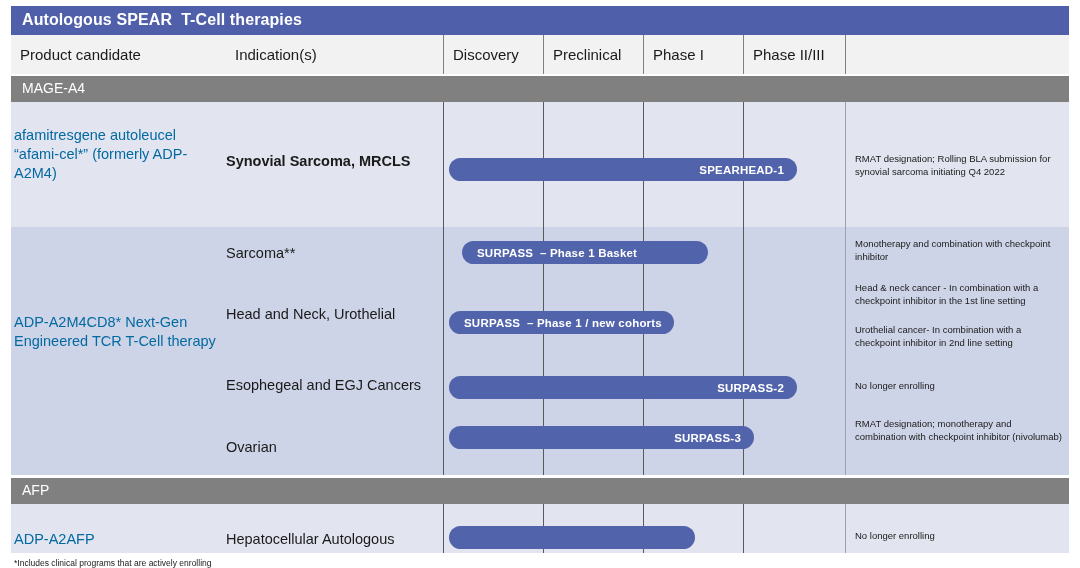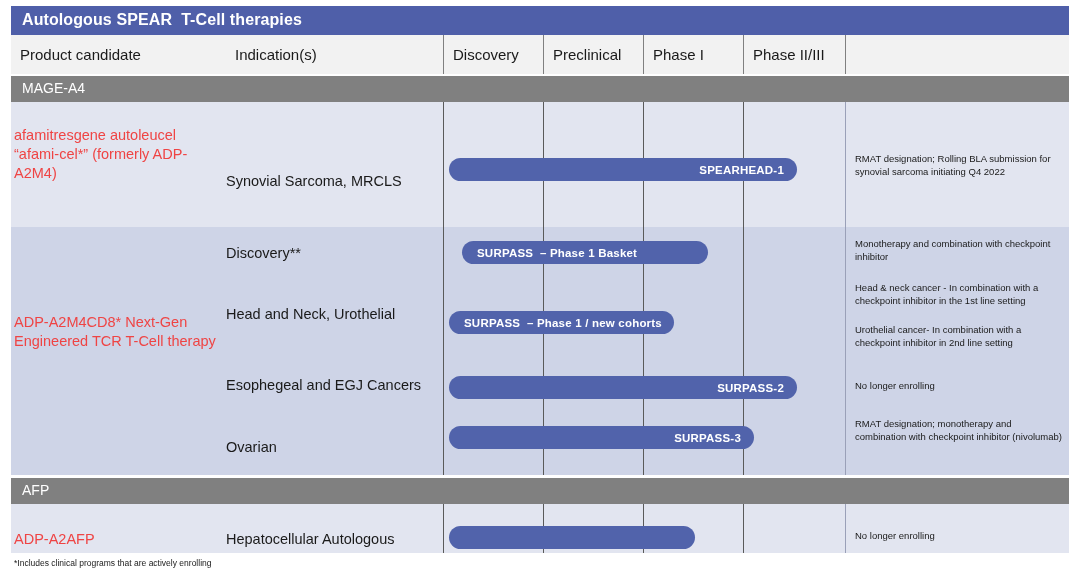--- a/index.html
+++ b/index.html
@@ -101,21 +101,21 @@
     background: #5a5a5a;
   }
   .block-vline.pale { background: #9aa0b8; }
 
   
   .prod-name {
     position: absolute;
     left: 14px;
     width: 205px;
     font-size: 14.5px;
-    color: #ef4444;
+    color: #0369a1;
     line-height: 19px;
   }
   .prod-name b { font-weight: normal; }
 
   .indication {
     position: absolute;
     left: 226px;
     width: 212px;
     font-size: 14.5px;
     color: #1a1a1a;
@@ -200,37 +200,37 @@
     <div class="block-vline" style="left:632px;height:125px;"></div>
     <div class="block-vline" style="left:732px;height:125px;"></div>
     <div class="block-vline pale" style="left:834px;height:125px;"></div>
   </div>
 
   <div class="prod-name" style="top:126px;">
     <span>afamitresgene autoleucel</span><br>
     <span>“</span><b>afami-cel*</b><span>” (formerly ADP-</span><br>
     <span>A2M4)</span>
   </div>
-  <div class="indication" style="top:172px;">Synovial Sarcoma, MRCLS</div>
+  <div class="indication" style="top:152px;font-weight:bold;">Synovial Sarcoma, MRCLS</div>
   <div class="bar" style="left:449px;top:158px;width:348px;">
     <span class="bar-label">SPEARHEAD-1</span>
   </div>
   <div class="note" style="top:153px;">RMAT designation; Rolling BLA submission for synovial sarcoma initiating Q4 2022</div>
 
   <div class="body-block bg-b" style="top:227px;height:248px;">
     <div class="block-vline" style="left:432px;height:248px;"></div>
     <div class="block-vline" style="left:532px;height:248px;"></div>
     <div class="block-vline" style="left:632px;height:248px;"></div>
     <div class="block-vline" style="left:732px;height:248px;"></div>
     <div class="block-vline pale" style="left:834px;height:248px;"></div>
   </div>
 
   <div class="prod-name" style="top:313px;"><b>ADP-A2M4CD8*</b><span> Next-Gen Engineered TCR T-Cell therapy</span></div>
 
-  <div class="indication" style="top:244px;">Discovery**</div>
+  <div class="indication" style="top:244px;">Sarcoma**</div>
   <div class="indication" style="top:305px;">Head and Neck, Urothelial</div>
   <div class="indication" style="top:376px;">Esophegeal and EGJ Cancers</div>
   <div class="indication" style="top:438px;">Ovarian</div>
 
   <div class="bar label-left" style="left:462px;top:241px;width:246px;">
     <span class="bar-label">SURPASS  – Phase 1 Basket</span>
   </div>
   <div class="bar label-left" style="left:449px;top:311px;width:225px;">
     <span class="bar-label">SURPASS  – Phase 1 / new cohorts</span>
   </div>

